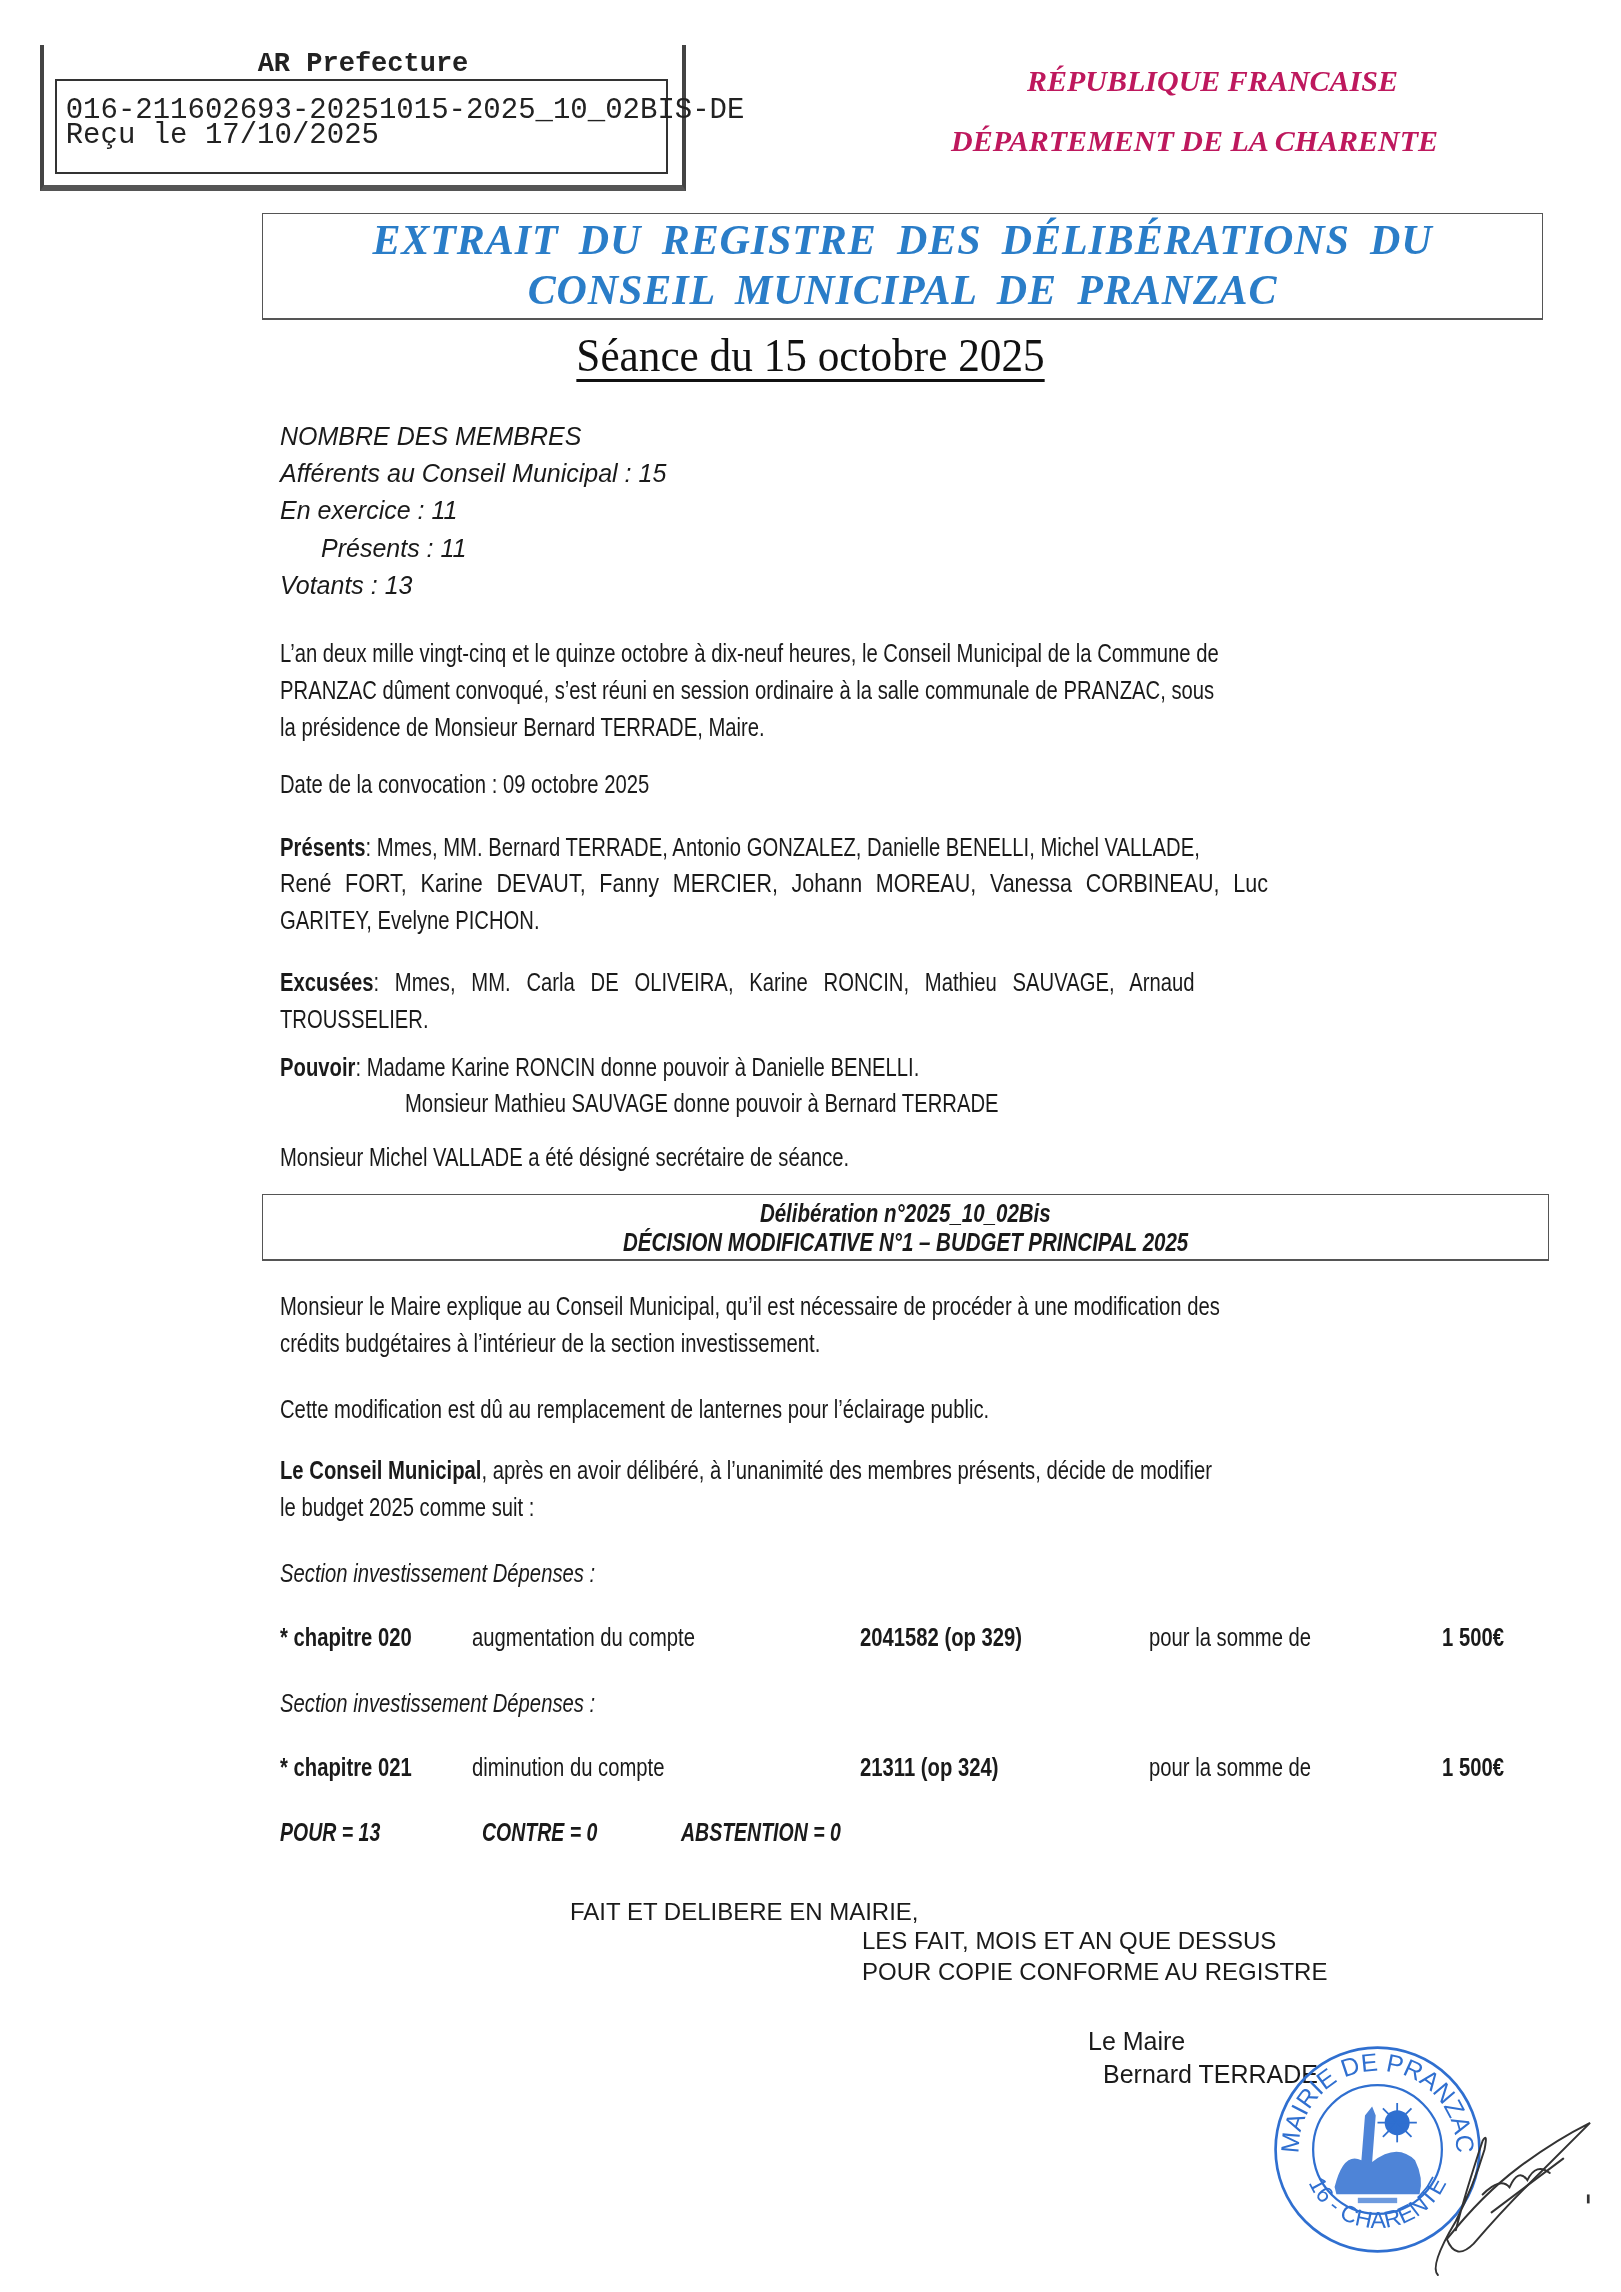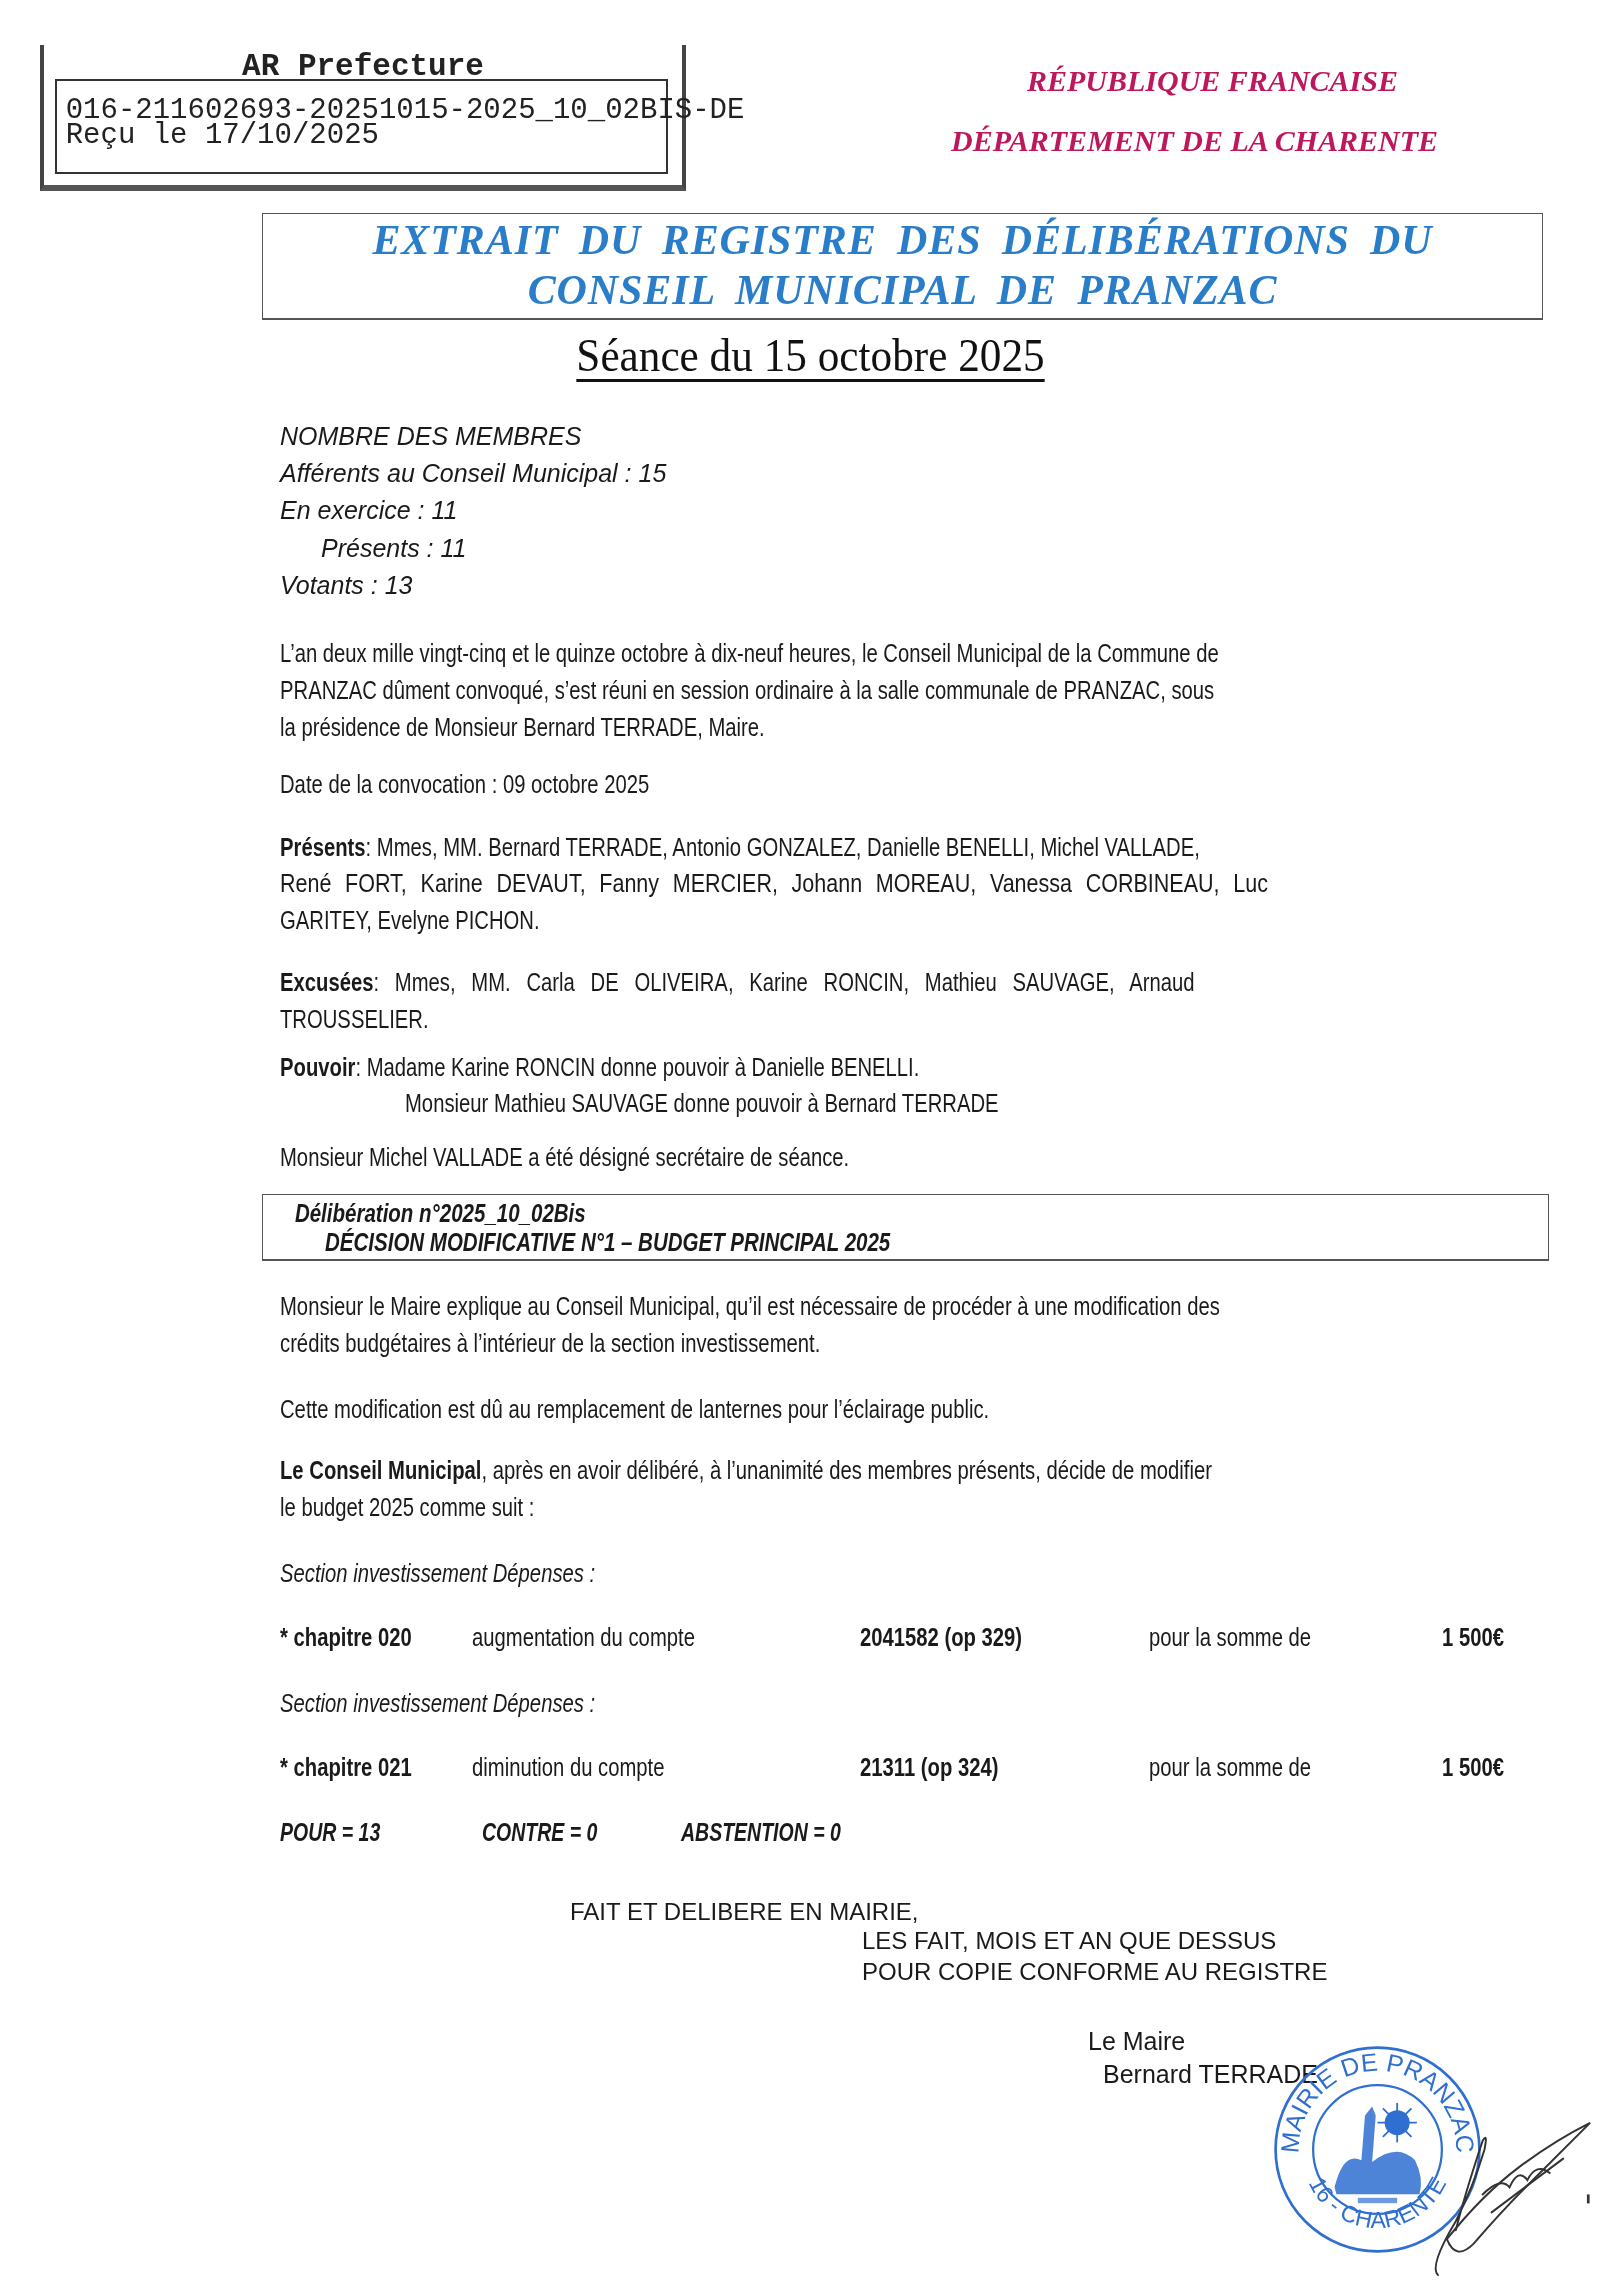--- a/index.html
+++ b/index.html
@@ -5,38 +5,38 @@
   html, body { margin: 0; padding: 0; background: #ffffff; }
   body { width: 1621px; height: 2293px; position: relative; overflow: hidden; color: #1a1a1a; }
   .abs { position: absolute; white-space: nowrap; }
   .sans { font-family: "Liberation Sans", sans-serif; }
   .serif { font-family: "Liberation Serif", serif; }
   .mono { font-family: "Liberation Mono", monospace; }
   .cond { transform-origin: left top; transform: scaleX(0.84); }
 
   
   #ar-box { left: 40px; top: 45px; width: 638px; height: 140px; border-left: 4.5px solid #444; border-right: 4.5px solid #444; border-bottom: 6.3px solid #555; }
-  #ar-title { left: 0; right: 0; top: 3.6px; text-align: center; font-size: 31px; font-weight: bold; color: #222; }
+  #ar-title { left: 0; right: 0; top: 3.6px; text-align: center; font-size: 27px; font-weight: bold; color: #222; }
   #ar-inner { left: 10.7px; top: 34px; width: 609px; height: 91px; border: 2.7px solid #333; }
   .ar-line { left: 9px; font-size: 29px; color: #222; }
 
   .hdr-right { font-size: 30px; font-weight: bold; font-style: italic; color: #be185d; }
 
   #title-box { left: 262px; top: 213px; width: 1279px; height: 104px; border: 1.8px solid #555; border-bottom-width: 2.7px; }
   .title-line { left: 0; right: 0; text-align: center; font-size: 42px; font-weight: bold; font-style: italic; color: #2a7dc8; letter-spacing: 0.9px; word-spacing: 9px; }
 
   #seance { left: 0; width: 1621px; top: 328px; text-align: center; }
   #seance span { font-size: 47px; text-decoration: underline; text-underline-offset: 8px; text-decoration-thickness: 2.7px; color: #111; display: inline-block; transform: scaleX(0.92); }
 
   .body { font-size: 25px; line-height: 25px; }
   .it { font-style: italic; }
   .b { font-weight: bold; }
 
   #delib-box { left: 262px; top: 1194px; width: 1285px; height: 64px; border: 1.8px solid #555; border-bottom-width: 2.7px; }
-  .delib-line { left: 0; right: 0; font-size: 25px; font-weight: bold; font-style: italic; }
+  .delib-line { left: 0; right: 0; text-align: center; font-size: 25px; font-weight: bold; font-style: italic; }
 
   #stamp { left: 1272px; top: 2044px; width: 211px; height: 211px; }
   #signature { left: 1420px; top: 2087px; width: 179px; height: 197px; }
 </style>
 </head>
 <body>
 
 <div id="ar-box" class="abs">
   <div id="ar-title" class="abs mono">AR Prefecture</div>
   <div id="ar-inner" class="abs">

